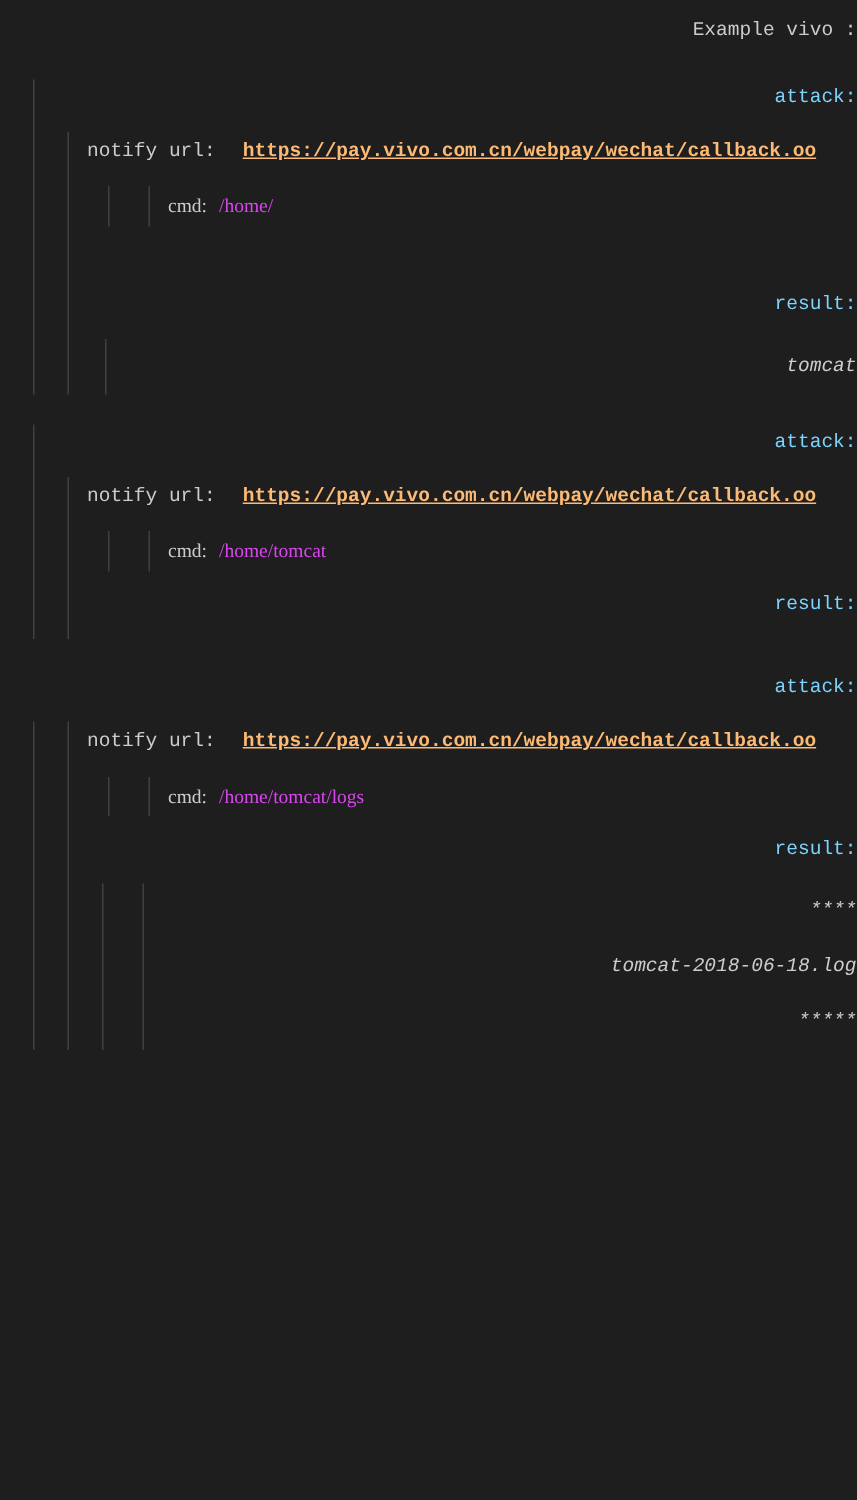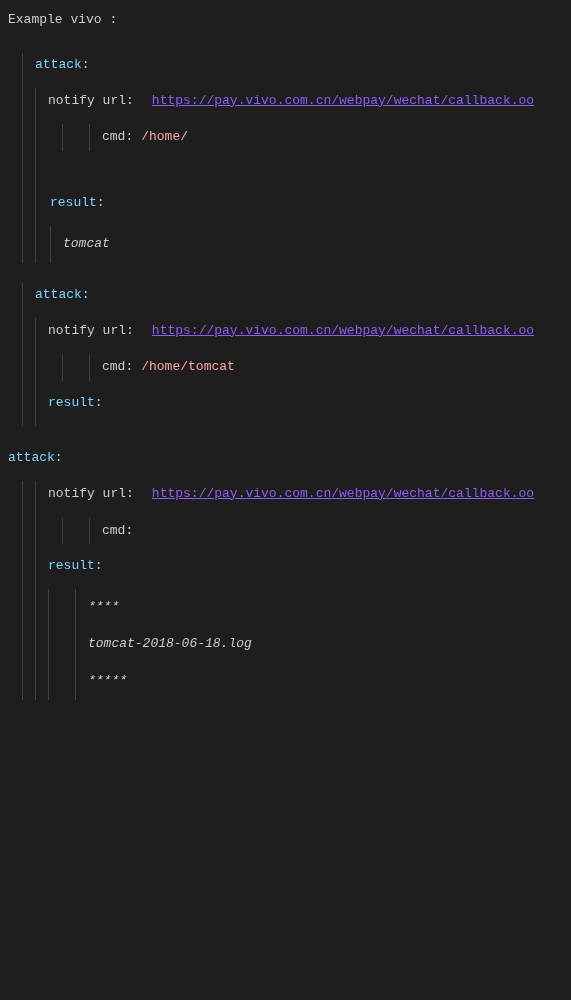--- a/index.html
+++ b/index.html
@@ -13,73 +13,76 @@
       font-family: Consolas, "Courier New", monospace;
       font-size: 13px;
       line-height: 1.6;
       width: 571px;
       height: 1000px;
       overflow: hidden;
       padding: 0;
     }
     .editor {
       padding: 8px 0 8px 8px;
+      text-align: right;
     }
     .line {
       padding: 2px 0;
       white-space: nowrap;
     }
     .indent-1 {
       border-left: 1px solid #404040;
       padding-left: 12px;
       margin-left: 14px;
     }
     .indent-2 {
       border-left: 1px solid #404040;
       padding-left: 12px;
-      margin-left: 0;
+      margin-left: 10px;
     }
     .indent-3 {
       border-left: 1px solid #404040;
       padding-left: 12px;
       margin-left: 14px;
     }
     .indent-4 {
       border-left: 1px solid #404040;
       padding-left: 12px;
       margin-left: 14px;
     }
     .url {
-      color: #8b5cf6;
+      color: #fdba74;
       text-decoration: underline;
+      font-weight: bold;
     }
     .label {
       color: #7dd3fc;
     }
     .value {
-      color: #fca5a5;
+      color: #d946ef;
     }
     .spacer {
       height: 20px;
     }
     .spacer-sm {
       height: 10px;
     }
     .row {
       display: flex;
       align-items: baseline;
       padding: 3px 0;
     }
     .key {
       margin-right: 18px;
     }
     .cmd-row {
       display: flex;
       align-items: baseline;
       padding: 3px 0;
+      font-family: Liberation Serif, serif;
     }
     .cmd-key {
       margin-right: 8px;
     }
     .result-item {
       padding: 8px 0;
       font-style: italic;
     }
   </style>
 </head>
@@ -152,20 +155,21 @@
       <div class="indent-2">
         <div class="row">
           <span class="key">notify url:</span>
           <span class="url">https://pay.vivo.com.cn/webpay/wechat/callback.oo</span>
         </div>
         <div class="spacer-sm"></div>
         <div class="indent-3">
           <div class="indent-4">
             <div class="cmd-row">
               <span class="cmd-key">cmd:</span>
+              <span class="value">/home/tomcat/logs</span>
             </div>
           </div>
         </div>
         <div class="spacer-sm"></div>
         <div class="line label">result:</div>
         <div class="spacer-sm"></div>
         <div class="indent-2">
           <div class="indent-3">
             <div class="result-item">****</div>
             <div class="result-item">tomcat-2018-06-18.log</div>

